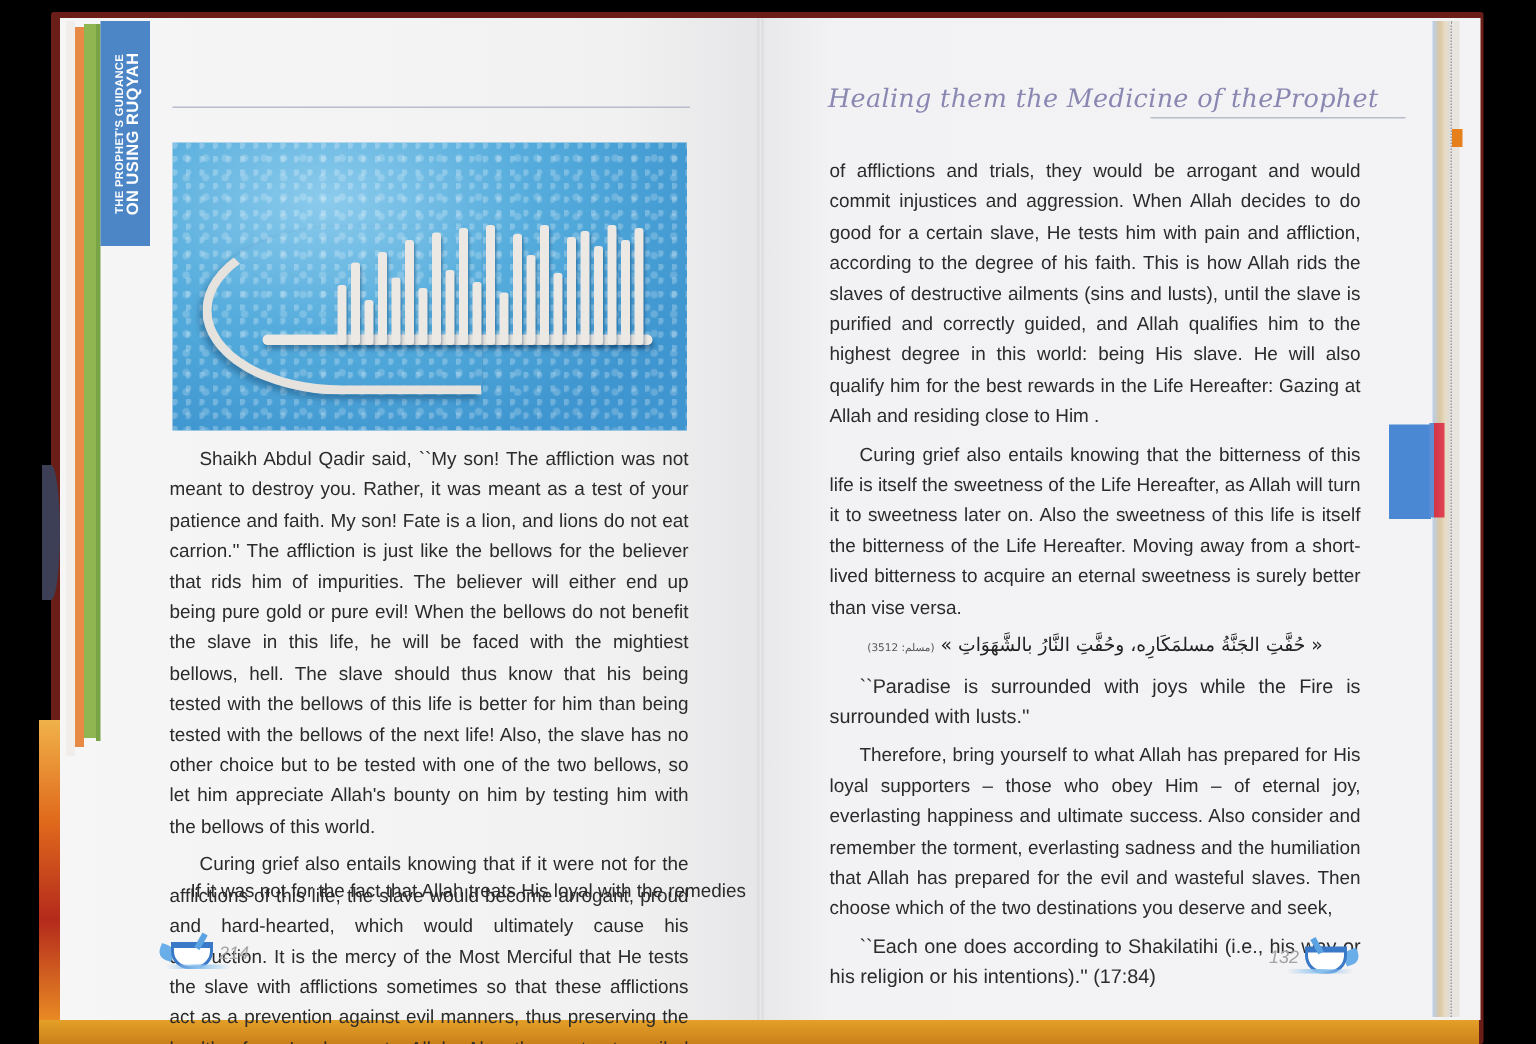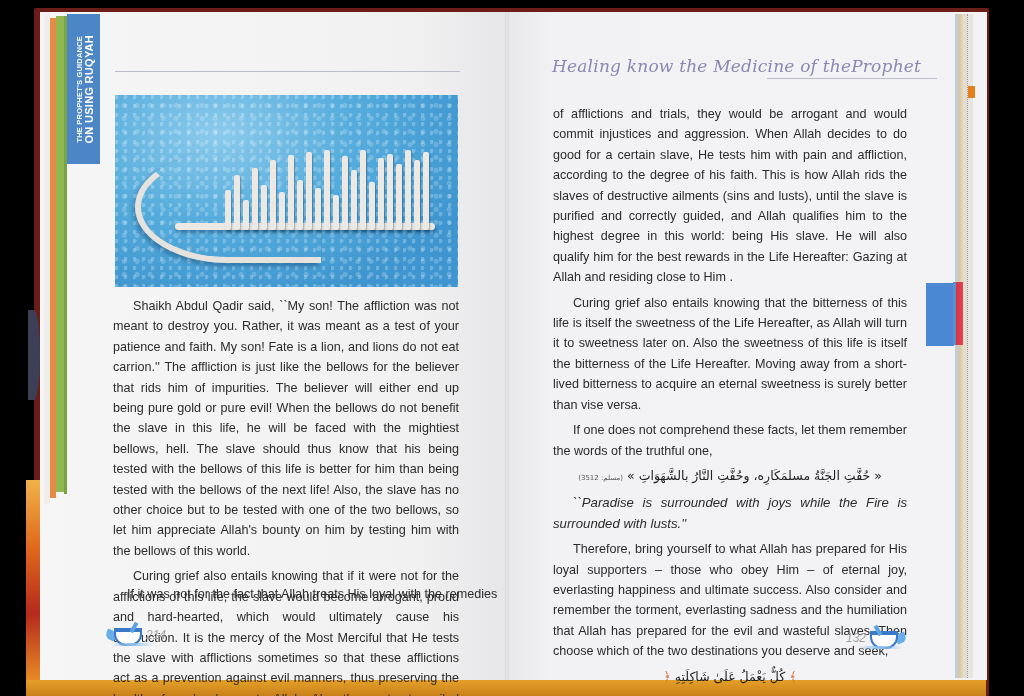--- a/index.html
+++ b/index.html
@@ -42,21 +42,21 @@
   .calli-body span{display:block;width:6px;background:#ece8e3;border-radius:2px;box-shadow:1px 2px 2px rgba(0,40,80,.35);}
   .calli-base{position:absolute;left:60px;top:128px;width:260px;height:7px;background:#ece8e3;border-radius:4px;box-shadow:1px 3px 3px rgba(0,40,80,.35);}
 
   .text{position:absolute;color:#2b2b2b;font-size:12.6px;line-height:20.4px;text-align:justify;}
   .text p{margin:0 0 5px 0;text-indent:20px;}
   .text-left{left:113px;top:296px;width:346px;}
   .text-right{left:553px;top:104px;width:354px;}
   .arabic{direction:rtl;text-align:center;font-family:"DejaVu Sans",sans-serif;font-size:12.5px;color:#222;margin:3px 0 3px;text-indent:0 !important;}
   .arabic .cite{font-size:7px;color:#555;}
   .arabic .orn{color:#d1763a;font-size:13px;}
-  .quote{font-style:italic;font-size:13.2px;color:#2b2b2b;}
+  .quote{font-size:13.2px;color:#2b2b2b;}
   .last-line{position:absolute;left:127px;top:587px;font-size:12.6px;color:#2b2b2b;}
 
   .folio{position:absolute;display:flex;align-items:center;}
   .folio-left{left:106px;top:622px;}
   .folio-right{left:846px;top:625px;}
   .folio .num{font-style:italic;font-size:12px;color:#a3a3a3;}
   .mortar{width:40px;height:26px;position:relative;}
   .mortar .bowl{position:absolute;left:8px;top:6px;width:24px;height:12px;border:2px solid #3a78c8;border-top-width:4px;border-radius:0 0 12px 12px;background:#fff;}
   .mortar .pestle{position:absolute;left:26px;top:0;width:4px;height:11px;background:#5aa3e0;transform:rotate(30deg);}
   .mortar .leaf{position:absolute;left:0;top:8px;width:10px;height:10px;background:#69aee8;border-radius:0 60% 0 60%;transform:rotate(20deg);}
@@ -88,21 +88,21 @@
   </div>
 </div>
 
 <div class="right-edge"></div>
 <div class="right-edge2"></div>
 <div class="orange-corner"></div>
 <div class="tab-blue"></div>
 <div class="tab-red"></div>
 
 <div class="rule rule-left"></div>
-<div class="running-head">Healing know the Medicine of theProphet</div>
+<div class="running-head">Healing them the Medicine of theProphet</div>
 <div class="rule rule-right"></div>
 
 <div class="photo">
   <div class="calli-sweep"></div>
   <div class="calli-base"></div>
   <div class="calli-body">
     <span style="height:40px"></span>
       <span style="height:55px"></span>
       <span style="height:30px"></span>
       <span style="height:62px"></span>
@@ -140,32 +140,26 @@
       <div class="bowl"></div>
       <div class="pestle"></div>
       <div class="swash"></div>
   </div>
   <span class="num">214</span>
 </div>
 
 <div class="text text-right">
   <p style="text-indent:0">of afflictions and trials, they would be arrogant and would commit injustices and aggression. When Allah decides to do good for a certain slave, He tests him with pain and affliction, according to the degree of his faith. This is how Allah rids the slaves of destructive ailments (sins and lusts), until the slave is purified and correctly guided, and Allah qualifies him to the highest degree in this world: being His slave. He will also qualify him for the best rewards in the Life Hereafter: Gazing at Allah and residing close to Him .</p>
   <p>Curing grief also entails knowing that the bitterness of this life is itself the sweetness of the Life Hereafter, as Allah will turn it to sweetness later on. Also the sweetness of this life is itself the bitterness of the Life Hereafter. Moving away from a short-lived bitterness to acquire an eternal sweetness is surely better than vise versa.</p>
-  <p>If one does not comprehend these facts, let them remember the words of the truthful one,</p>
   <p class="arabic">
     <span>« حُفَّتِ الجَنَّةُ مسلمَكَارِه، وحُفَّتِ النَّارُ بالشَّهَوَاتِ »</span>
     <span class="cite">(مسلم: 3512)</span>
   </p>
   <p class="quote" style="text-indent:20px">``Paradise is surrounded with joys while the Fire is surrounded with lusts.''</p>
   <p>Therefore, bring yourself to what Allah has prepared for His loyal supporters – those who obey Him – of eternal joy, everlasting happiness and ultimate success. Also consider and remember the torment, everlasting sadness and the humiliation that Allah has prepared for the evil and wasteful slaves. Then choose which of the two destinations you deserve and seek,</p>
-  <p class="arabic">
-    <span class="orn">﴾</span>
-    <span>كُلٌّ يَعْمَلُ عَلَىٰ شَاكِلَتِهِ</span>
-    <span class="orn">﴿</span>
-  </p>
   <p class="quote">``Each one does according to Shakilatihi (i.e., his way or his religion or his intentions).'' (17:84)</p>
 
 </div>
 
 <div class="folio folio-right">
   <span class="num">132</span>
   <div class="mortar">
     <div class="leaf"></div>
       <div class="bowl"></div>
       <div class="pestle"></div>

